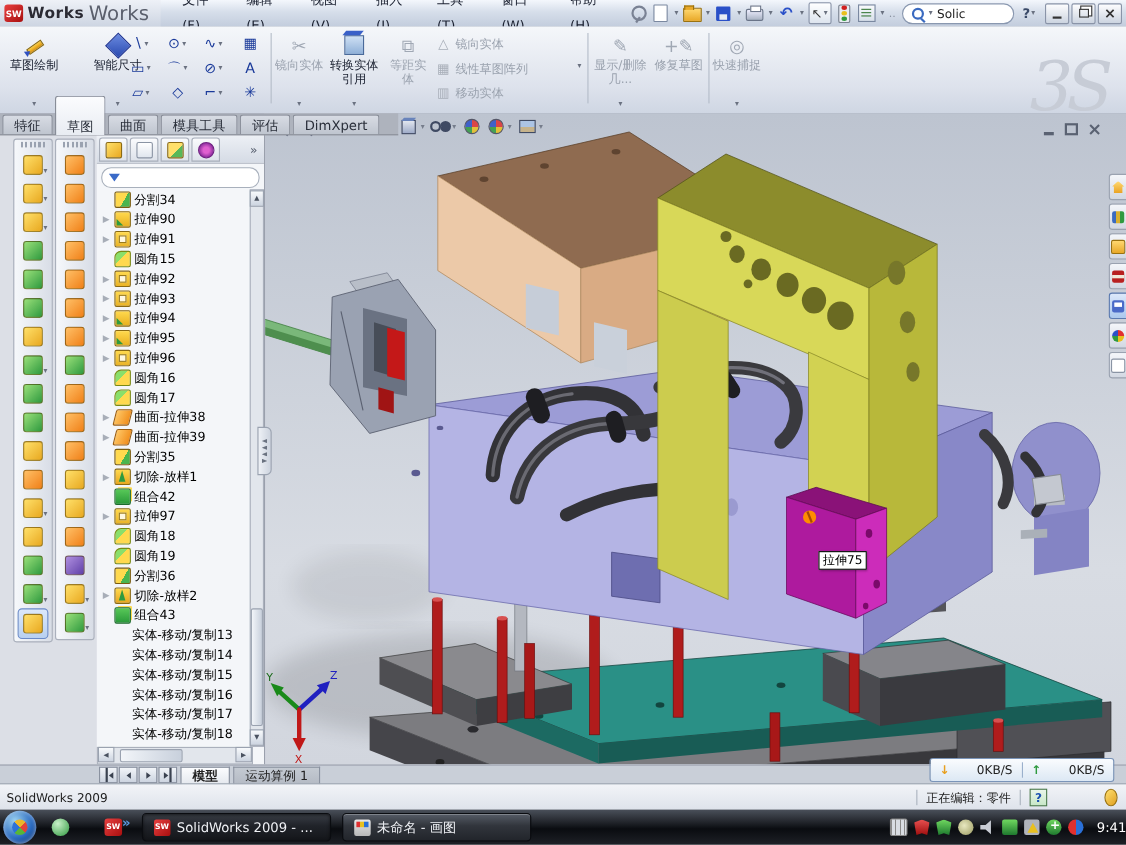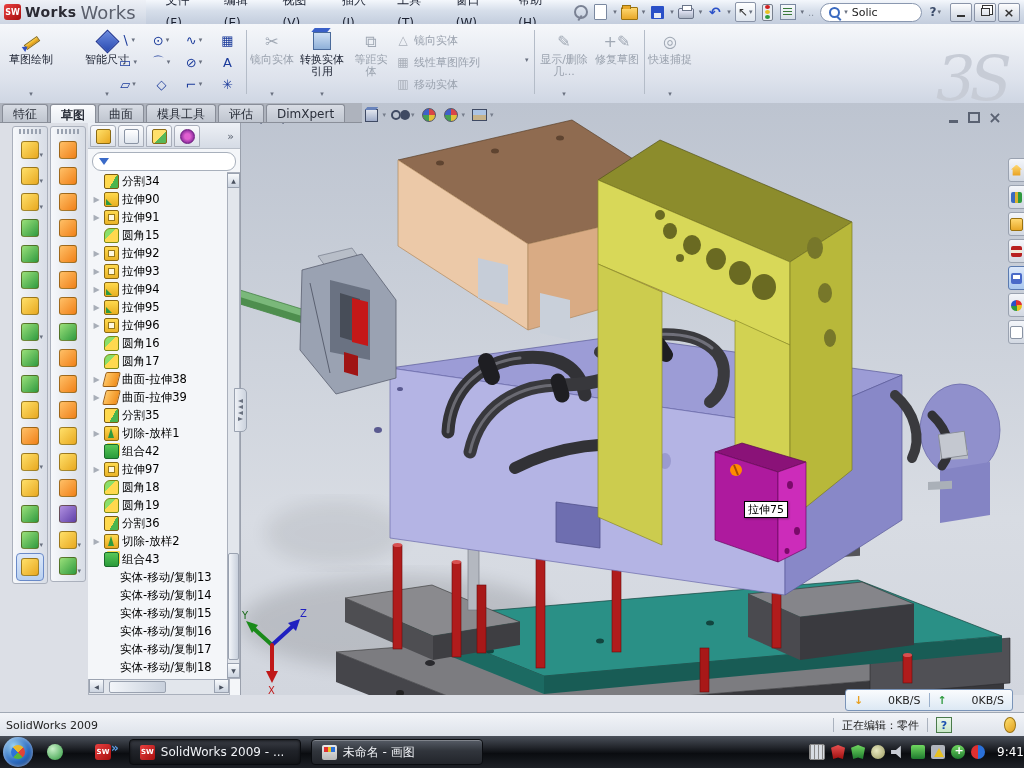--- a/index.html
+++ b/index.html
@@ -77,21 +77,21 @@
   #mircol{position:absolute;left:396px;top:5px;width:126px;}
   .mrow{display:flex;align-items:center;gap:4px;height:22px;color:#9aa2ae;font-size:11px;}
   .mrow .mic{width:14px;height:14px;display:flex;align-items:center;justify-content:center;font-size:12px;color:#a8aeb8;}
   #watermark{position:absolute;right:18px;top:18px;font-family:"DejaVu Serif","Liberation Serif",serif;
     font-style:italic;font-size:62px;color:#c7ccd6;letter-spacing:-6px;}
 
   
   #tabrow{left:0;top:103px;width:362px;height:19px;background:#aeb3bd;display:flex;align-items:flex-end;z-index:5;border-bottom:1px solid #8a8f99;}
   .rtab{padding:2px 10px 1px;font-size:12px;color:#2a2f3a;background:linear-gradient(#d8dce4,#bfc5cf);
     border:1px solid #888d98;border-bottom:none;margin-left:2px;border-radius:3px 3px 0 0;line-height:14px;}
-  .rtab.active{background:linear-gradient(#fbfcfe,#e8ecf2);font-weight:bold;position:relative;top:1px;padding-top:3px;text-align:right;}
+  .rtab.active{background:linear-gradient(#fbfcfe,#e8ecf2);font-weight:normal;position:relative;top:1px;padding-top:20px;text-align:right;}
 
   
   #leftzone{left:0;top:122px;width:88px;height:573px;background:#dcdfe6;}
   .lt{position:absolute;width:34px;border:1px solid #aab0bc;border-radius:3px;
       background:linear-gradient(90deg,#f6f8fb,#d8dde6);display:flex;flex-direction:column;align-items:center;padding:2px 0;}
   .grip{width:22px;height:5px;margin-bottom:3px;background:repeating-linear-gradient(90deg,#9aa2b0 0 2px,transparent 2px 4px);}
   .lti{width:26px;height:26px;display:flex;align-items:center;justify-content:center;position:relative;}
   .lti i{width:16px;height:16px;border-radius:3px;border:1px solid rgba(90,70,10,.55);display:block;}
   .tone-gold i{background:linear-gradient(135deg,#ffe06a,#e8a820);}
   .tone-green i{background:linear-gradient(135deg,#9ae07a,#2f9a3f);}
@@ -988,20 +988,42 @@
         </div>
         <div class="tp-btn">
           <i class="tpi tpi-sphere"></i>
         </div>
         <div class="tp-btn">
           <i class="tpi tpi-props"></i>
         </div>
       </div>
   </div>
 
+  <div id="mtabbar" class="abs">
+    <div id="navbtns">
+        <span class="nav">
+          <i class="bar"></i>
+          <i class="tl"></i>
+        </span>
+        <span class="nav">
+          <i class="tl"></i>
+        </span>
+        <span class="nav">
+          <i class="tr"></i>
+        </span>
+        <span class="nav">
+          <i class="tr"></i>
+          <i class="bar"></i>
+        </span>
+      </div>
+    <div id="mtabs" style="display:flex;">
+        <div class="mtab active">模型</div>
+        <div class="mtab">运动算例 1</div>
+      </div>
+  </div>
 
   <div id="netwidget" class="abs">
     <div class="half">
       <span class="arr-down">↓</span>
       <span>0KB/S</span>
     </div>
     <div class="sep"></div>
     <div class="half">
       <span class="arr-up">↑</span>
       <span>0KB/S</span>

